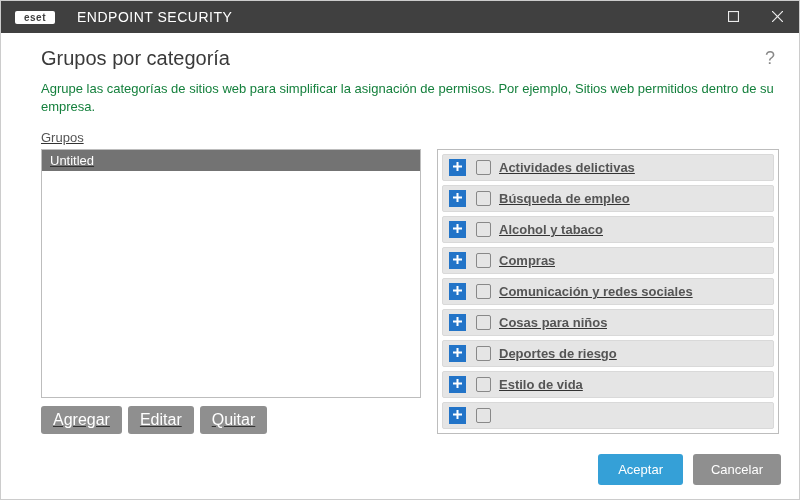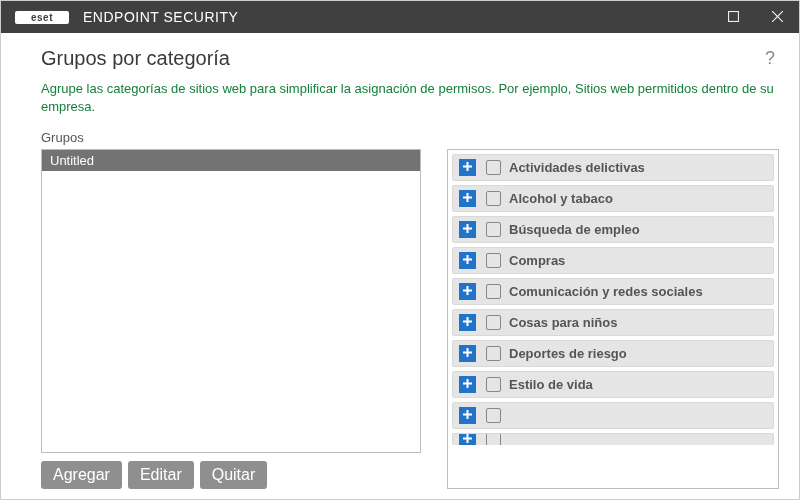--- a/index.html
+++ b/index.html
@@ -1,29 +1,29 @@
 <!DOCTYPE html>
 <html><head>
 <meta charset="utf-8">
 <style>
   * { box-sizing: border-box; margin: 0; padding: 0; }
   body { font-family: "Segoe UI", Arial, sans-serif; font-size: 13px; color: #333; background: #fff; }
   .window { width: 800px; height: 500px; display: flex; flex-direction: column; border: 1px solid #ccc; }
   .titlebar { height: 32px; background: #404040; color: #fff; display: flex; align-items: center; padding: 0 0 0 14px; }
-  .brand-logo { background:#fff; color:#404040; font-weight:700; font-size:10px; padding:1px 16px; border-radius:2px; margin-right:14px; letter-spacing:0.5px;}
+  .brand-logo { background:#fff; color:#404040; font-weight:700; font-size:10px; padding:1px 9px; border-radius:2px; margin-right:22px; letter-spacing:0.5px;}
   .brand-text { font-size: 14px; font-weight: 300; letter-spacing: 0.5px; }
   .titlebar-spacer { flex: 1; }
   .win-btn { width: 44px; height: 32px; display:flex; align-items:center; justify-content:center; color:#fff; opacity:0.9; cursor:pointer; }
   .win-btn svg { width:11px; height:11px; stroke:#fff; stroke-width:1.2; fill:none; }
   .content { flex:1; padding: 14px 20px 10px 20px; display:flex; flex-direction:column; overflow:hidden; position:relative;margin-left:20px;}
   .heading-row { display:flex; align-items:center; }
   .heading { font-size: 20px; color:#3a3a3a; font-weight:400; flex:1; }
   .help-icon { color:#888; font-size:18px; cursor:pointer; padding:0 4px;}
   .desc { margin-top:10px; color:#15803d; line-height:1.4; }
-  .columns { display:flex; gap:26px; margin-top:14px; flex:1; min-height:0; }
+  .columns { display:flex; gap:16px; margin-top:14px; flex:1; min-height:0;text-decoration:underline; }
   .col-left { width: 380px; display:flex; flex-direction:column; }
   .label { color:#555; margin-bottom:4px; }
   .groups-list { flex:1; border:1px solid #bdbdbd; background:#fff; overflow:auto; }
   .group-item { padding:3px 8px; cursor:pointer; }
   .group-item.selected { background:#737373; color:#fff; }
   .btn-row { margin-top:8px; display:flex; gap:6px; }
   .btn { background:#8f8f8f; color:#fff; border:none; padding:5px 12px; border-radius:3px; font-size:16px; cursor:pointer; }
   .col-right { flex:1; display:flex; flex-direction:column; min-height:0; }
   .cat-list { flex:1; border:1px solid #bdbdbd; overflow-y:scroll; overflow-x:auto; padding:4px 4px 0 4px; background:#fff; margin-top:19px;}
   .cat-row { display:flex; align-items:center; border:1px solid #d9d9d9; border-radius:2px; margin-bottom:4px; padding:4px 6px; background:#e5e5e5; min-width:0;}
@@ -93,31 +93,31 @@
               <span class="cat-label">Actividades delictivas</span>
             </div>
             <div class="cat-row">
               <span class="expand">
                 <span><svg viewBox="0 0 11 11">
                     <rect x="4.5" y="1" width="2" height="9"></rect>
                     <rect x="1" y="4.5" width="9" height="2"></rect>
                   </svg></span>
               </span>
               <span class="chk"></span>
-              <span class="cat-label">Alcohol y tabaco</span>
+              <span class="cat-label">Búsqueda de empleo</span>
             </div>
             <div class="cat-row">
               <span class="expand">
                 <span><svg viewBox="0 0 11 11">
                     <rect x="4.5" y="1" width="2" height="9"></rect>
                     <rect x="1" y="4.5" width="9" height="2"></rect>
                   </svg></span>
               </span>
               <span class="chk"></span>
-              <span class="cat-label">Búsqueda de empleo</span>
+              <span class="cat-label">Alcohol y tabaco</span>
             </div>
             <div class="cat-row">
               <span class="expand">
                 <span><svg viewBox="0 0 11 11">
                     <rect x="4.5" y="1" width="2" height="9"></rect>
                     <rect x="1" y="4.5" width="9" height="2"></rect>
                   </svg></span>
               </span>
               <span class="chk"></span>
               <span class="cat-label">Compras</span>
@@ -178,14 +178,18 @@
                     <rect x="1" y="4.5" width="9" height="2"></rect>
                   </svg></span>
               </span>
               <span class="chk"></span>
             </div>
           </div>
       </div>
     </div>
   </div>
 
+  <div class="footer">
+    <button class="btn-primary">Aceptar</button>
+    <button class="btn-secondary">Cancelar</button>
+  </div>
 
 </div>
 
 </body></html>

